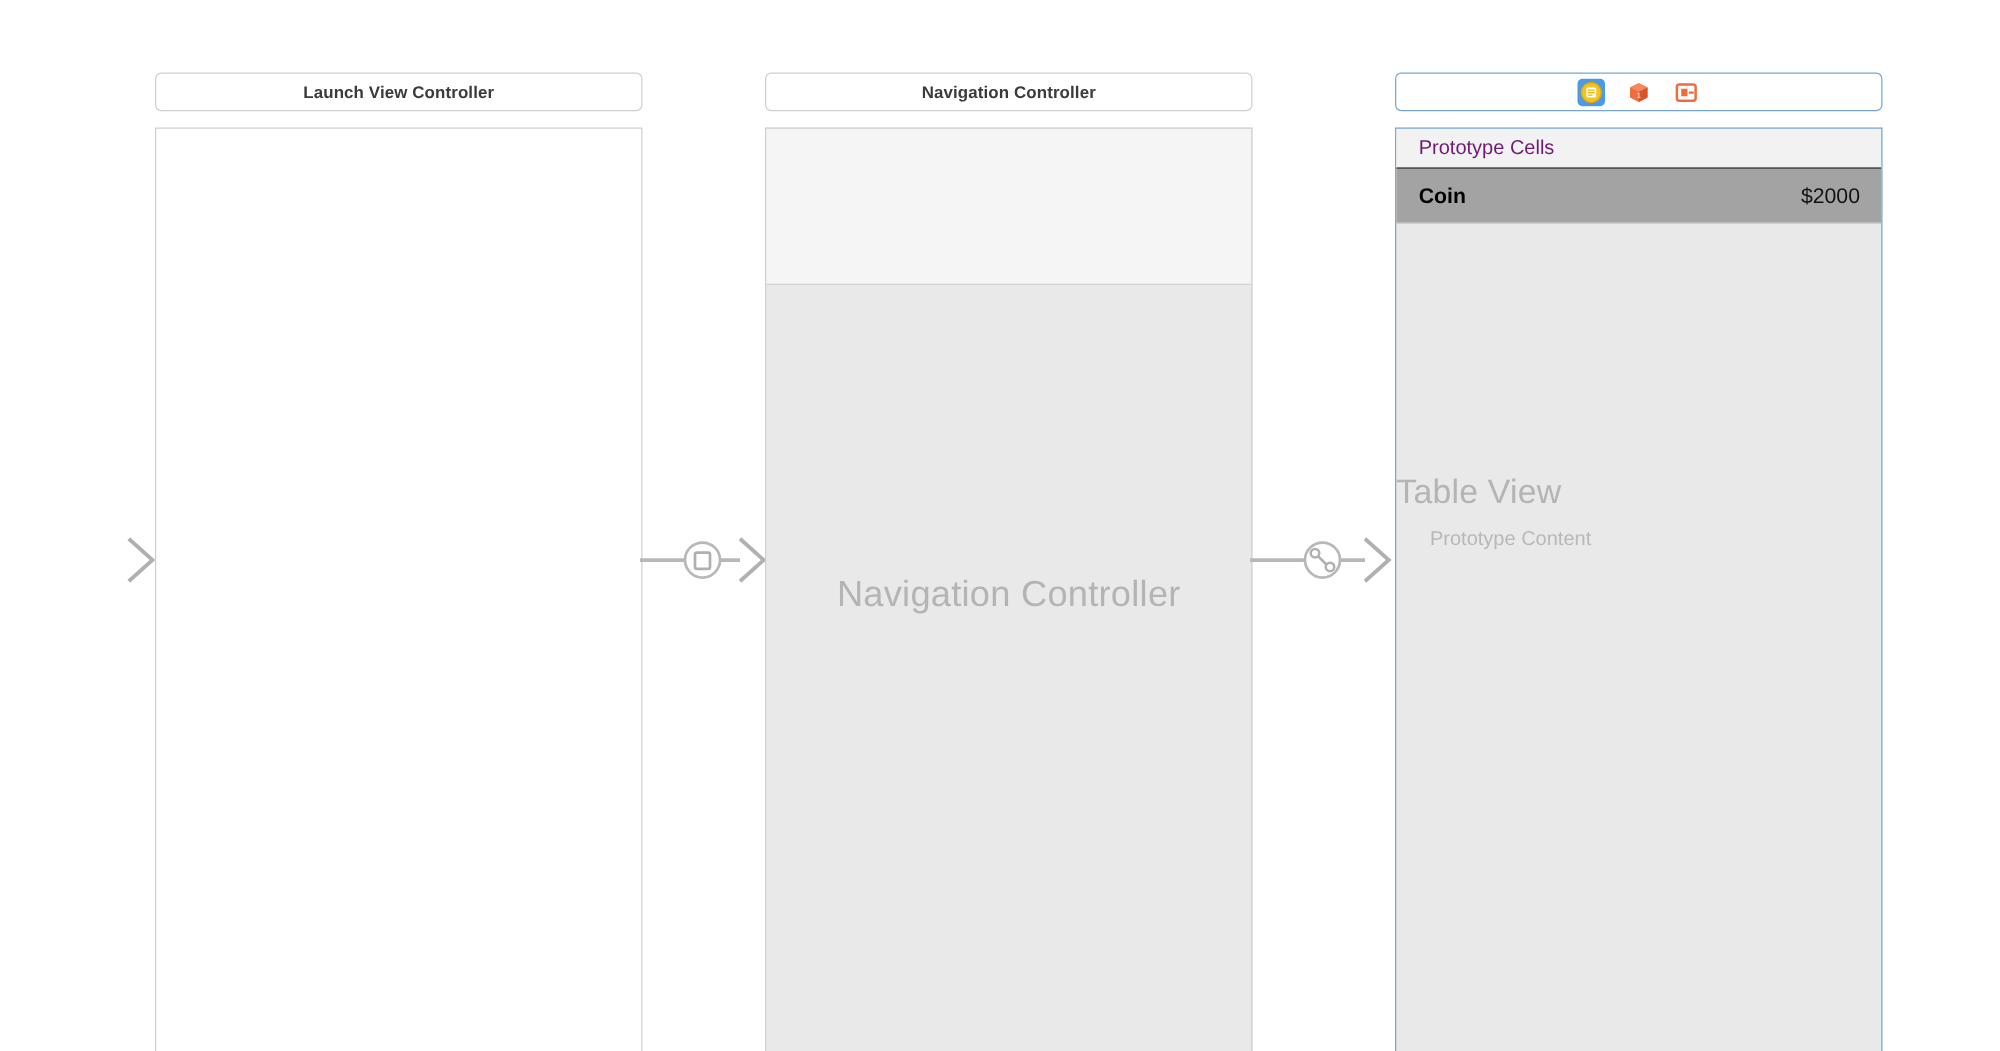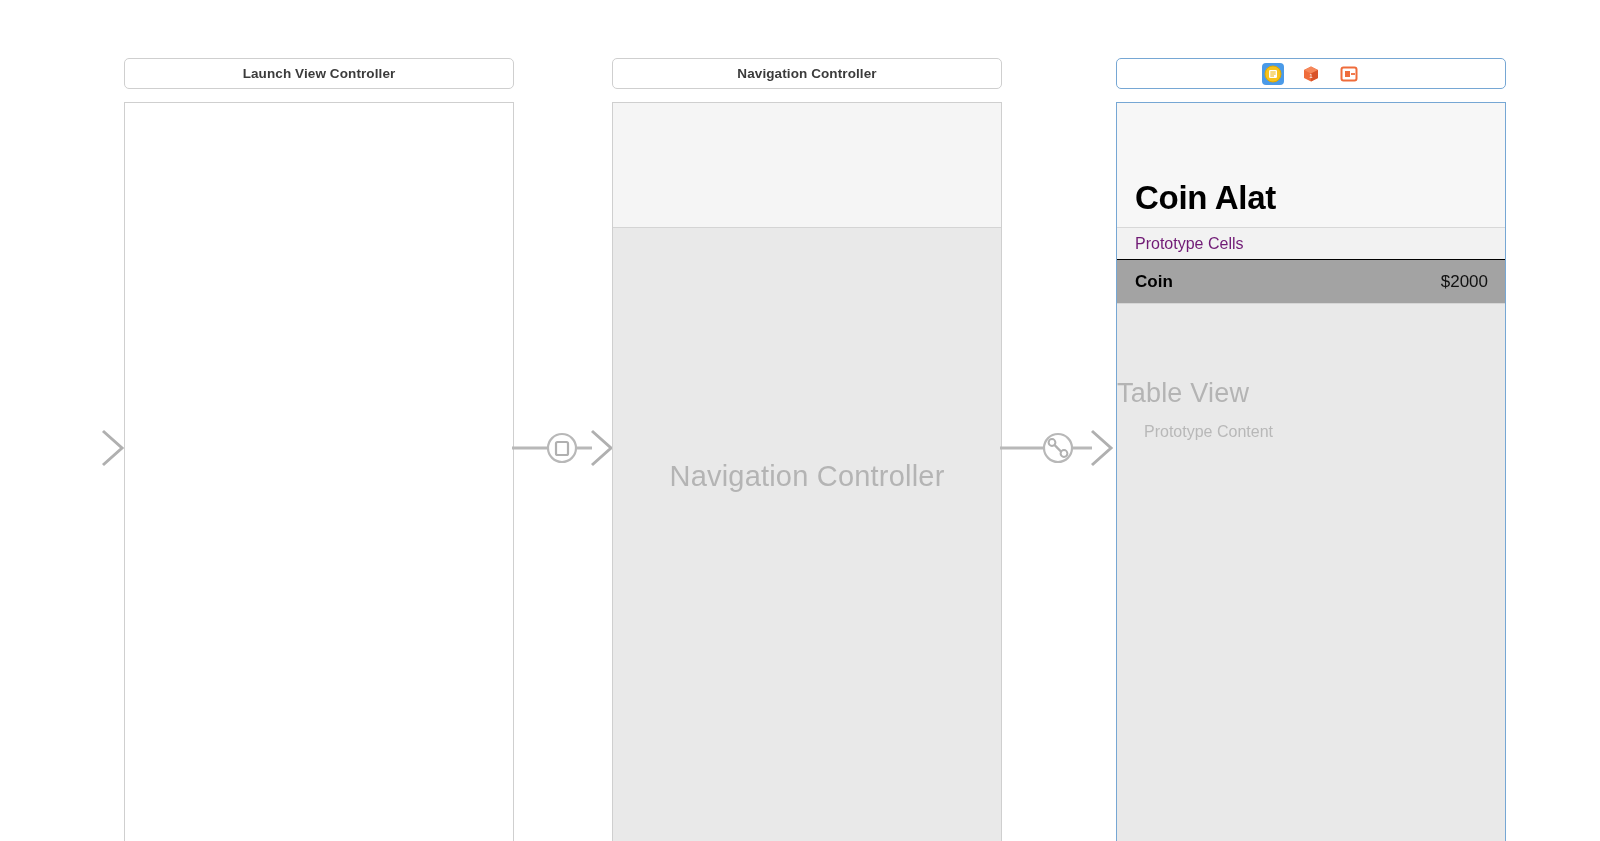--- a/index.html
+++ b/index.html
@@ -253,23 +253,20 @@
         <svg width="18" height="18" viewBox="0 0 18 18">
           <rect x="1.5" y="2.5" width="15" height="13" rx="2" fill="none" stroke="#ef6c3b" stroke-width="2"></rect>
           <rect x="5" y="6" width="5" height="6" fill="#ef6c3b"></rect>
           <line x1="11" y1="9" x2="15" y2="9" stroke="#ef6c3b" stroke-width="1.8"></line>
         </svg>
       </span>
     </div>
 
     <div class="scene-body">
 
-      <div class="coin-navbar">
-        <div class="coin-large-title">Coin Alat</div>
-      </div>
 
       <div class="section-header">Prototype Cells</div>
 
       <div class="cell-row">
         <span class="cell-title">Coin</span>
         <span class="cell-detail">$2000</span>
       </div>
 
       <div class="table-placeholder">
         <div class="tp-title">Table View</div>

